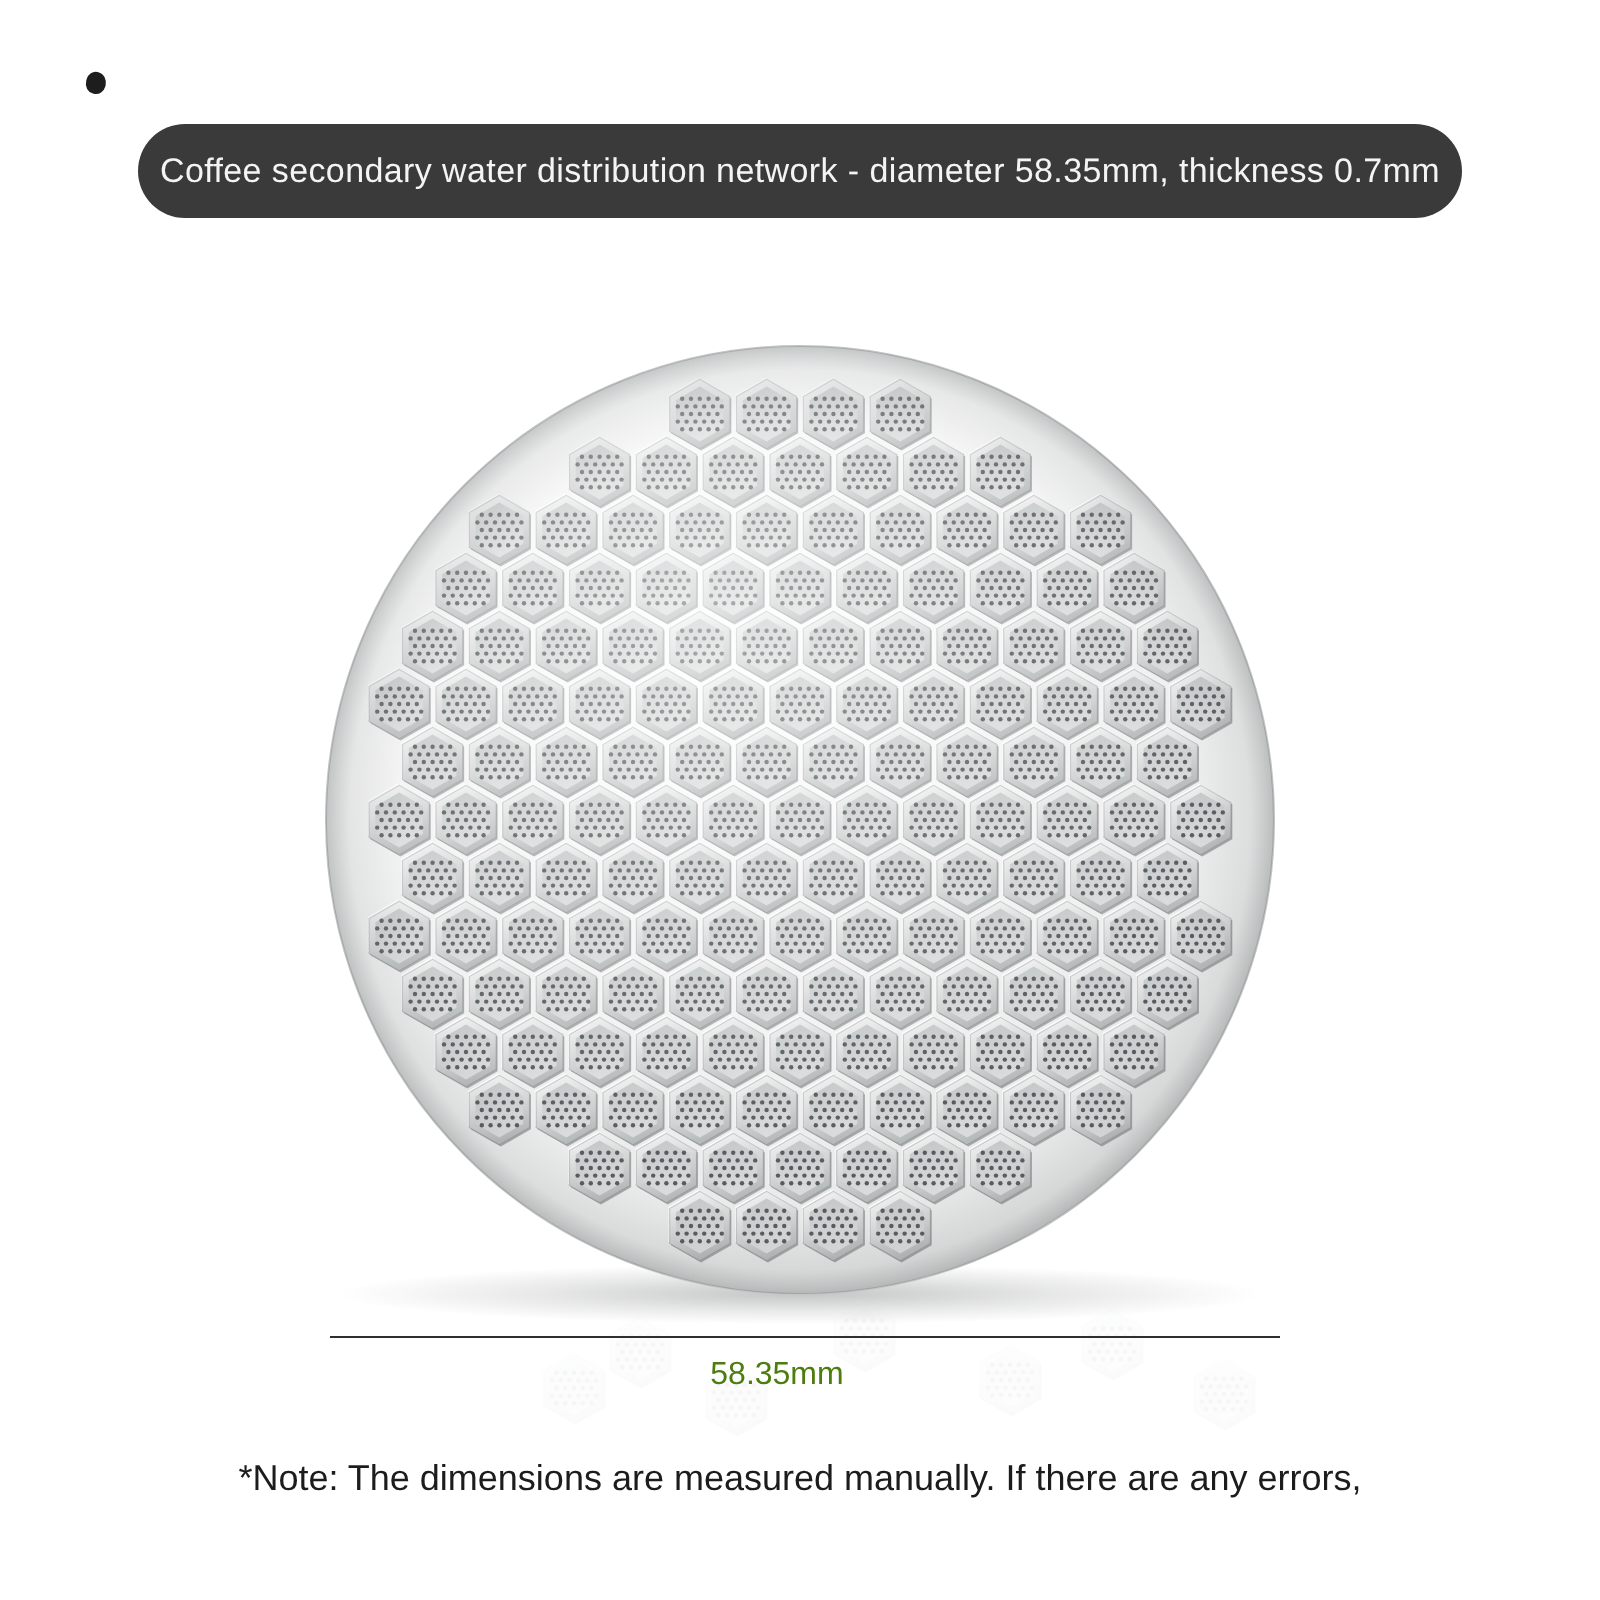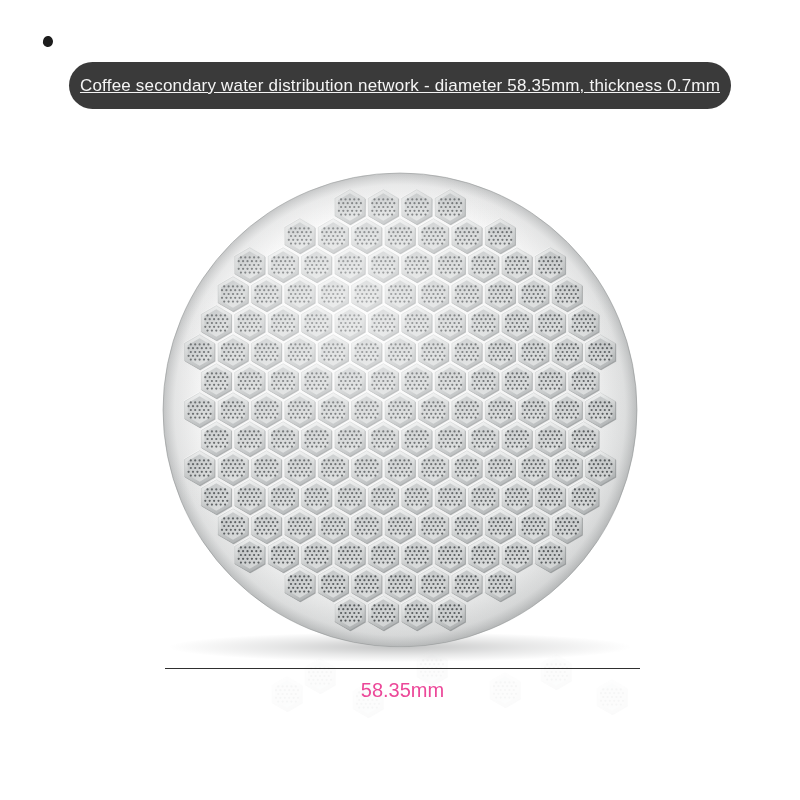--- a/index.html
+++ b/index.html
@@ -7,30 +7,30 @@
     width:800px;height:800px;position:relative;overflow:hidden;
     background:#ffffff;font-family:"Liberation Sans",sans-serif;
   }
   .corner-mark{
     position:absolute;left:43px;top:36px;width:10px;height:11px;
     background:#1d1d1d;border-radius:46% 54% 50% 50%;transform:rotate(14deg);
   }
   .banner{
     position:absolute;left:69px;top:62px;width:662px;height:47px;
     border-radius:24px;display:flex;align-items:center;justify-content:center;
-    font-size:17px;letter-spacing:.2px;white-space:nowrap;text-decoration:underline;
+    font-size:17px;letter-spacing:.2px;white-space:nowrap;
   }
   .stage{position:absolute;left:0;top:0;}
   .dim-line{
     position:absolute;left:165px;top:668px;width:475px;height:0;
     border-top:1.5px solid #2f2f2f;
   }
   .dim-label{
-    position:absolute;left:165px;top:679px;width:475px;text-align:center;
-    font-size:20px;color:#ec4899;
+    position:absolute;left:151px;top:679px;width:475px;text-align:center;
+    font-size:16px;color:#4d7c0f;
   }
   .note{
     position:absolute;left:0;top:727px;width:800px;text-align:center;
     font-size:18px;line-height:24px;color:#1c1c1c;
   }
 </style>
 </head>
 <body>
 
 <div class="corner-mark"></div>
@@ -273,13 +273,14 @@
       <use href="#hexcell" x="556" y="672"></use>
       <use href="#hexcell" x="287" y="694"></use>
       <use href="#hexcell" x="612" y="697"></use>
     </g>
 </svg>
 
 <div class="dim-line" style="border-top-color: rgb(47, 47, 47);"></div>
 <div class="dim-label">58.35mm</div>
 
 <div class="note">
+  <div>*Note: The dimensions are measured manually. If there are any errors,</div>
 </div>
 
 </body></html>

